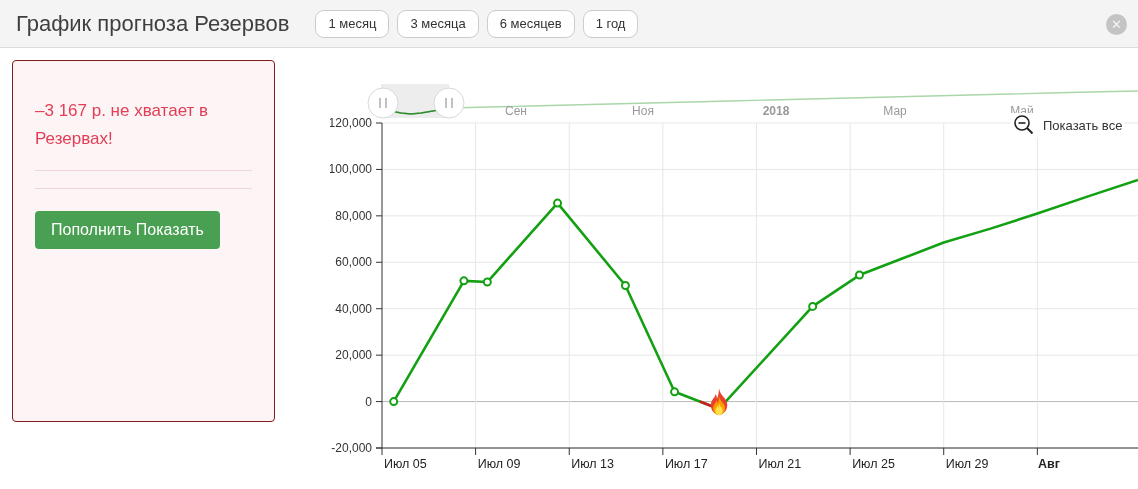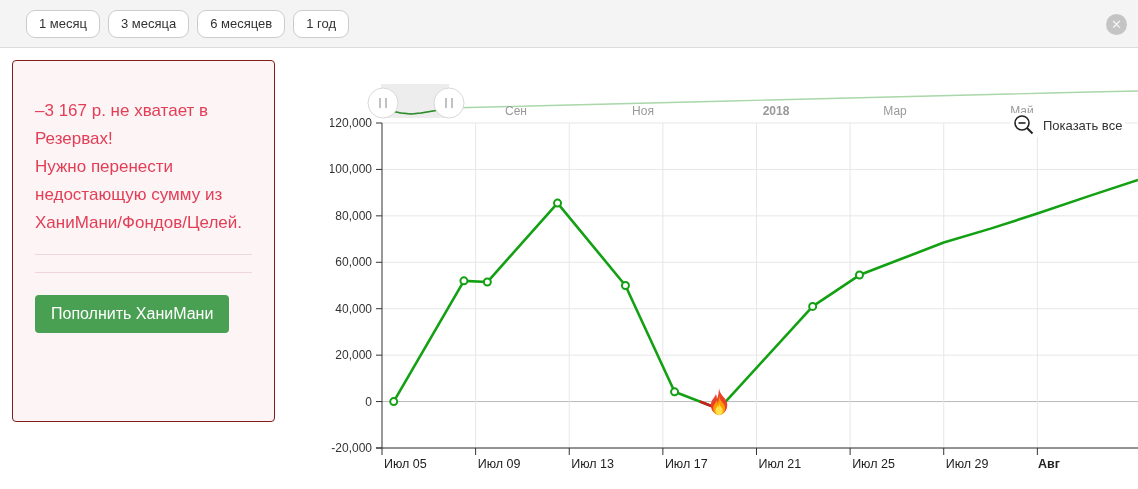--- a/index.html
+++ b/index.html
@@ -42,39 +42,39 @@
   .show-all{
     position:absolute;left:1010px;top:113px;display:flex;align-items:center;gap:8px;
     font-size:13px;color:#333;cursor:pointer;background:#fff;padding:1px 3px;
   }
   text{font-family:"Liberation Sans","DejaVu Sans",sans-serif;}
 </style>
 </head>
 <body>
 
 <div class="header">
+  <div class="page-title">График прогноза Резервов</div>
   <div class="period-buttons">
       <button class="btn-period">1 месяц</button>
       <button class="btn-period">3 месяца</button>
       <button class="btn-period">6 месяцев</button>
       <button class="btn-period">1 год</button>
     </div>
   <div class="close-btn">
     <span>✕</span>
   </div>
 </div>
 
 <div class="alert-panel">
   <div>
     <div>–3 167 р. не хватает в Резервах!</div>
-    <div>Нужно перенести недостающую сумму из ХаниМани/Фондов/Целей.</div>
   </div>
   <hr class="alert-divider">
   <hr class="alert-divider">
-  <button class="reserve-btn">Пополнить ХаниМани</button>
+  <button class="reserve-btn">Пополнить Показать</button>
 </div>
 
 <div id="chart-wrap">
   <svg id="chart-svg" width="808" height="411" viewBox="0 0 808 411">
       <g>
         <rect x="51" y="6" width="68" height="34" fill="rgba(0,0,0,0.07)"></rect>
         <polyline points="41,32 51,31 61,33 71,35 81,36 91,35 103,33 119,30 160,29 200,28 240,27 280,26 320,25 360,24 400,23 440,22 480,21 520,20 560,19 600,18 640,17 680,16 720,15 760,14 808,13" fill="none" stroke="#a9d7a9" stroke-width="1.3"></polyline>
         <polyline points="51,31 61,33 71,35 81,36 91,35 103,33 119,30" fill="none" stroke="#2e8b2e" stroke-width="1.6"></polyline>
         <text x="186" y="37" text-anchor="middle" font-size="12" fill="#999" font-weight="normal">Сен</text>
         <text x="313" y="37" text-anchor="middle" font-size="12" fill="#999" font-weight="normal">Ноя</text>

